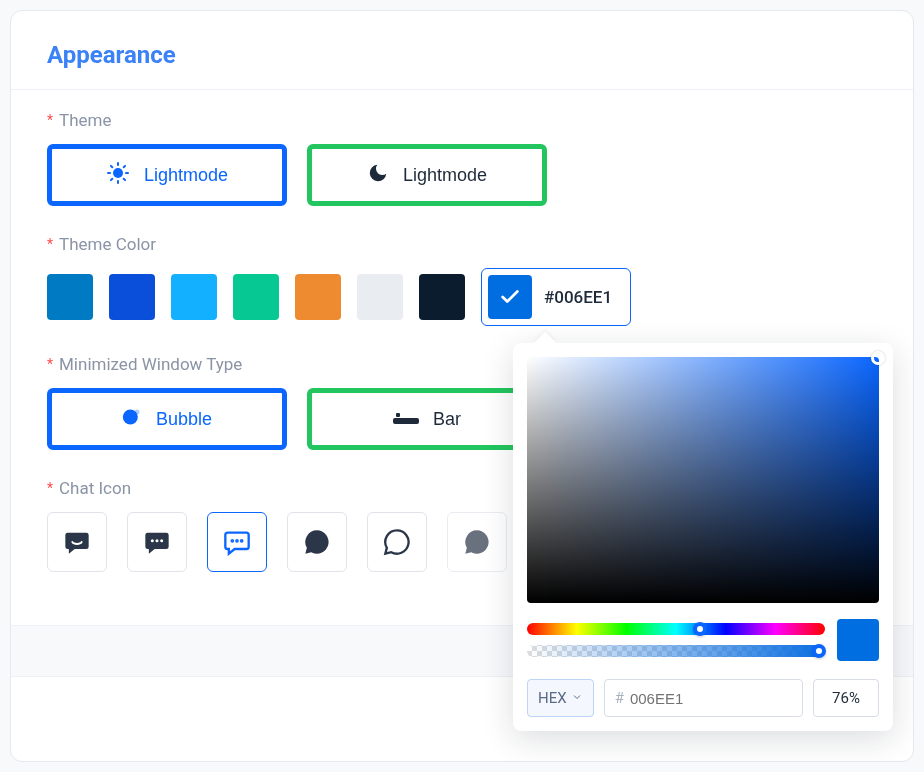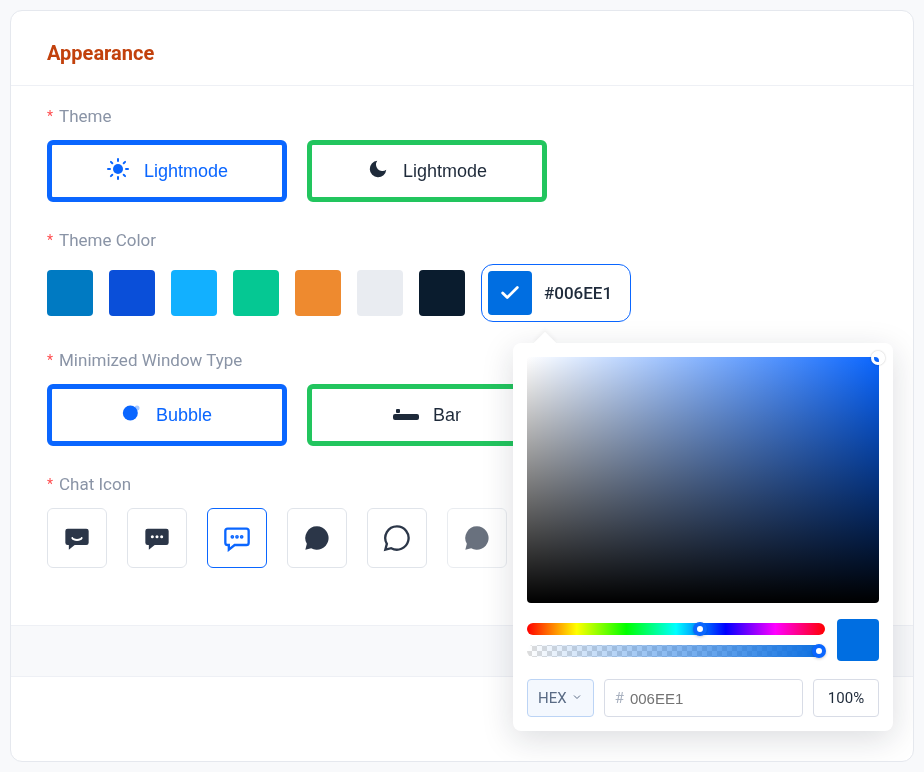--- a/index.html
+++ b/index.html
@@ -18,23 +18,23 @@
       border-radius: 12px;
       height: 100%;
       position: relative;
       overflow: hidden;
     }
     .header {
       padding: 30px 36px 20px 36px;
       border-bottom: 1px solid #eef0f5;
     }
     .header h1 {
-      font-size: 20px;
+      font-size: 24px;
       font-weight: 700;
-      color: #c2410c;
+      color: #3b82f6;
     }
     .content { padding: 20px 36px 30px 36px; }
     .field { margin-bottom: 28px; }
     .field-label {
       font-size: 17px;
       color: #8a94a6;
       margin-bottom: 14px;
       display: flex;
       align-items: center;
     }
@@ -66,21 +66,21 @@
     .swatch {
       width: 46px; height: 46px;
       border-radius: 4px;
       cursor: pointer;
     }
     .custom-color {
       display: flex;
       align-items: center;
       gap: 12px;
       border: 1px solid #0a66ff;
-      border-radius: 12px;
+      border-radius: 6px;
       padding: 6px 18px 6px 6px;
       cursor: pointer;
       background: #fff;
     }
     .custom-color .check {
       width: 44px; height: 44px;
       border-radius: 4px;
       display: flex; align-items: center; justify-content: center;
       color: #fff;
     }
@@ -387,18 +387,18 @@
           <svg width="12" height="12" viewBox="0 0 24 24" fill="none" stroke="currentColor" stroke-width="2">
               <polyline points="6 9 12 15 18 9"></polyline>
             </svg>
         </span>
       </div>
       <div class="hex-input">
         <span class="hash">#</span>
         <input type="text" value="006EE1" style="">
       </div>
       <div class="alpha-input">
-        <span>100%</span>
+        <span>76%</span>
       </div>
     </div>
   </div>
 
 </div>
 
 </body></html>

